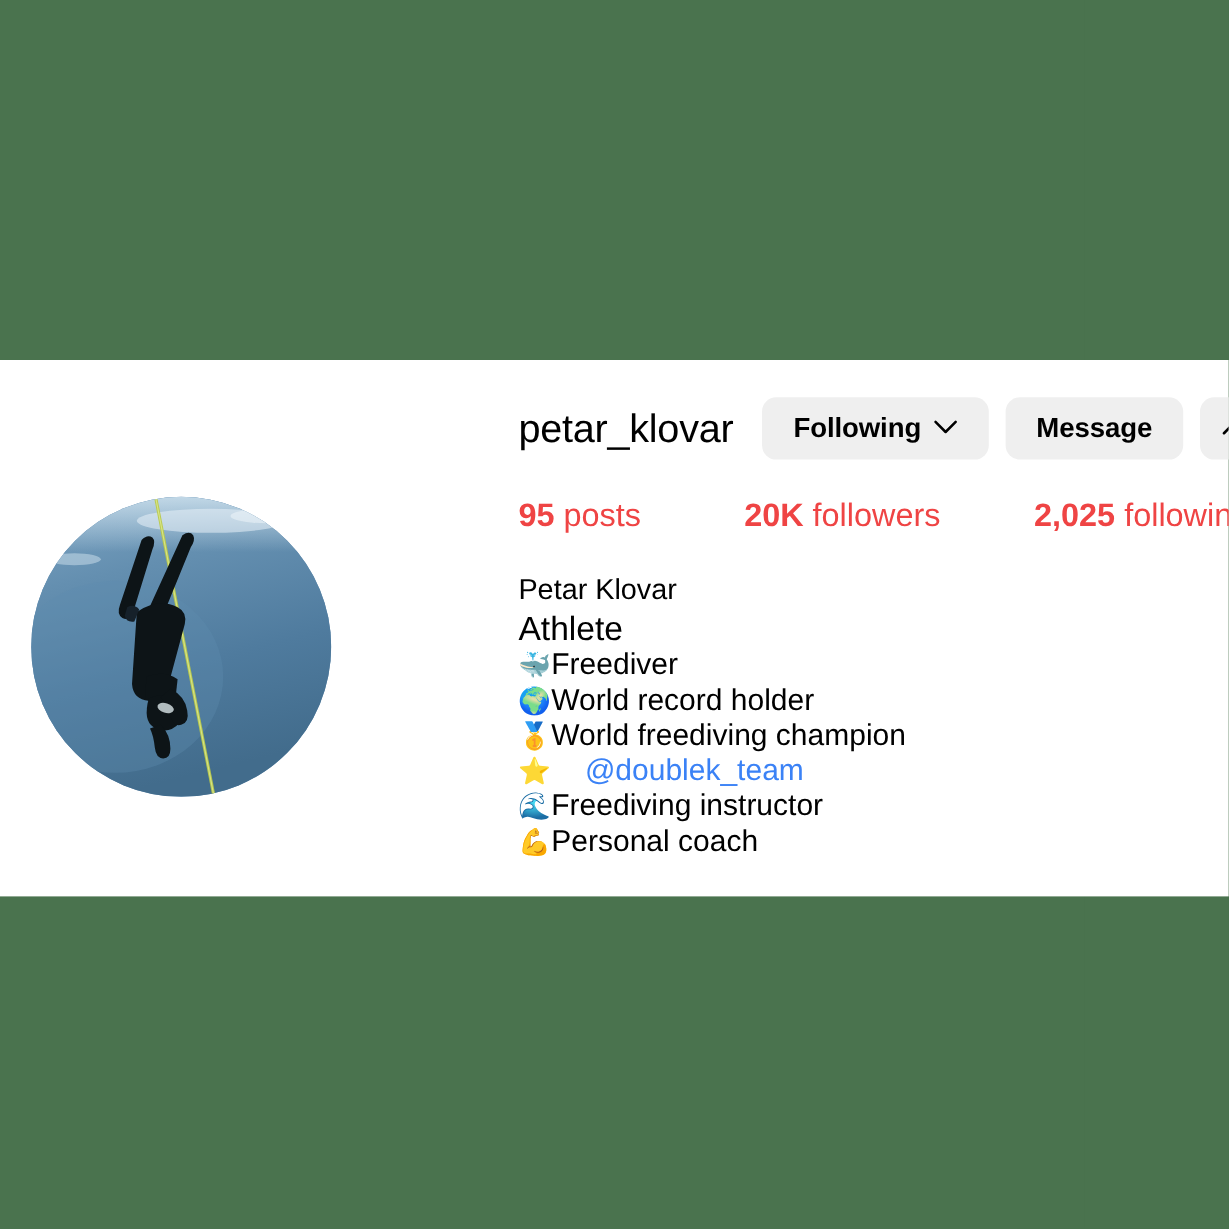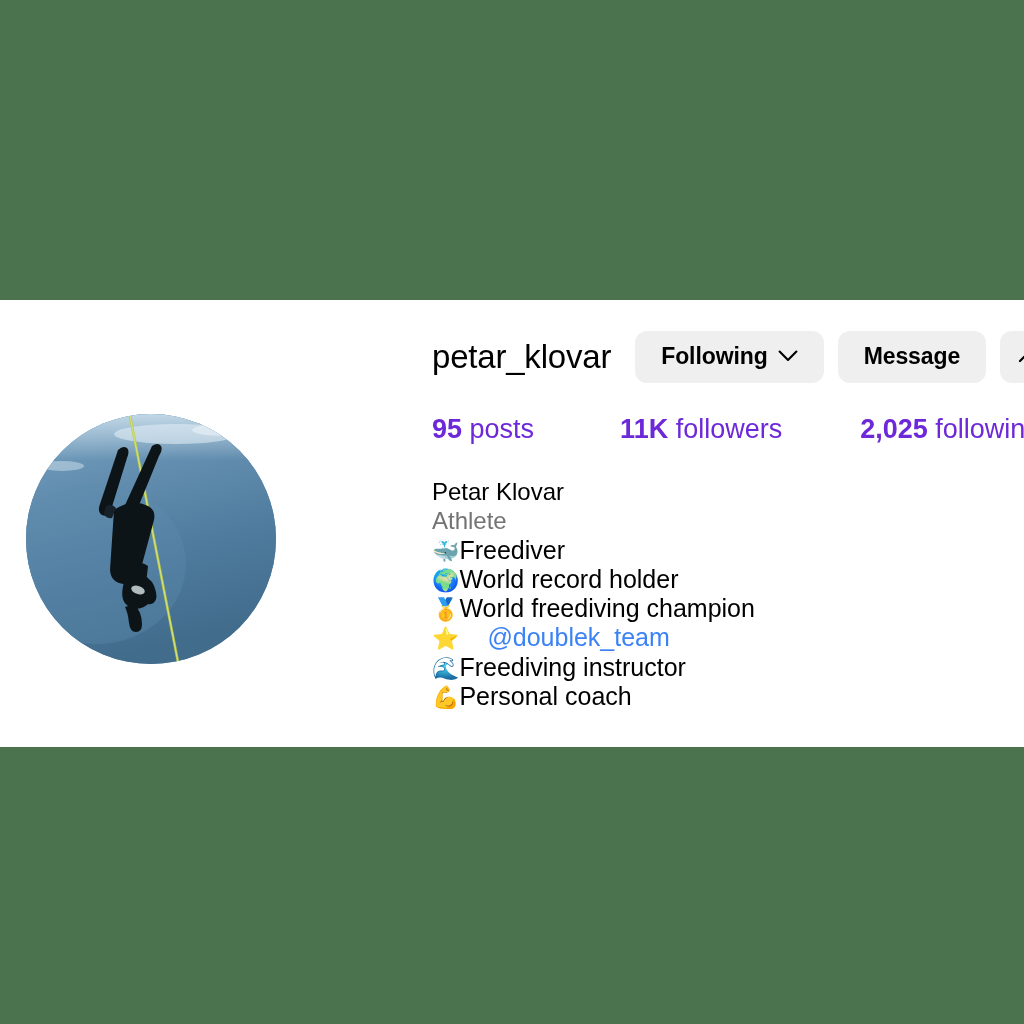--- a/index.html
+++ b/index.html
@@ -118,41 +118,41 @@
 
   
   #stats-row {
     position: absolute;
     left: 432px;
     top: 114px;         
     display: flex;
     align-items: baseline;
     white-space: nowrap;
   }
-  .stat { font-size: 27px; color: #6d28d9; font-weight: 400; }
+  .stat { font-size: 27px; color: #ef4444; font-weight: 400; }
   .stat .num { font-weight: 700; }
   #stat-posts { margin-right: 86px; }
   #stat-followers { margin-right: 78px; }
 
   
   #bio {
     position: absolute;
     left: 432px;
     top: 178px;          
     width: 560px;
   }
   #full-name {
     font-size: 24px;
     font-weight: 400;
     color: #000000;
     line-height: 1.2;
   }
   #category {
-    font-size: 24px;
-    color: #737373;
+    font-size: 28px;
+    color: #000000;
     line-height: 1.2;
   }
   .bio-line {
     font-size: 25px;
     color: #000000;
     line-height: 1.17;
     white-space: nowrap;
   }
   .bio-emoji {
     font-family: "DejaVu Sans", sans-serif;
@@ -244,21 +244,21 @@
         </span>
       </button>
     </div>
 
     <div id="stats-row">
       <div class="stat" id="stat-posts">
         <span class="num">95</span>
         <span>posts</span>
       </div>
       <div class="stat" id="stat-followers">
-        <span class="num">11K</span>
+        <span class="num">20K</span>
         <span>followers</span>
       </div>
       <div class="stat" id="stat-following">
         <span class="num">2,025</span>
         <span>following</span>
       </div>
     </div>
 
     <div id="bio">
       <div id="full-name">Petar Klovar</div>

